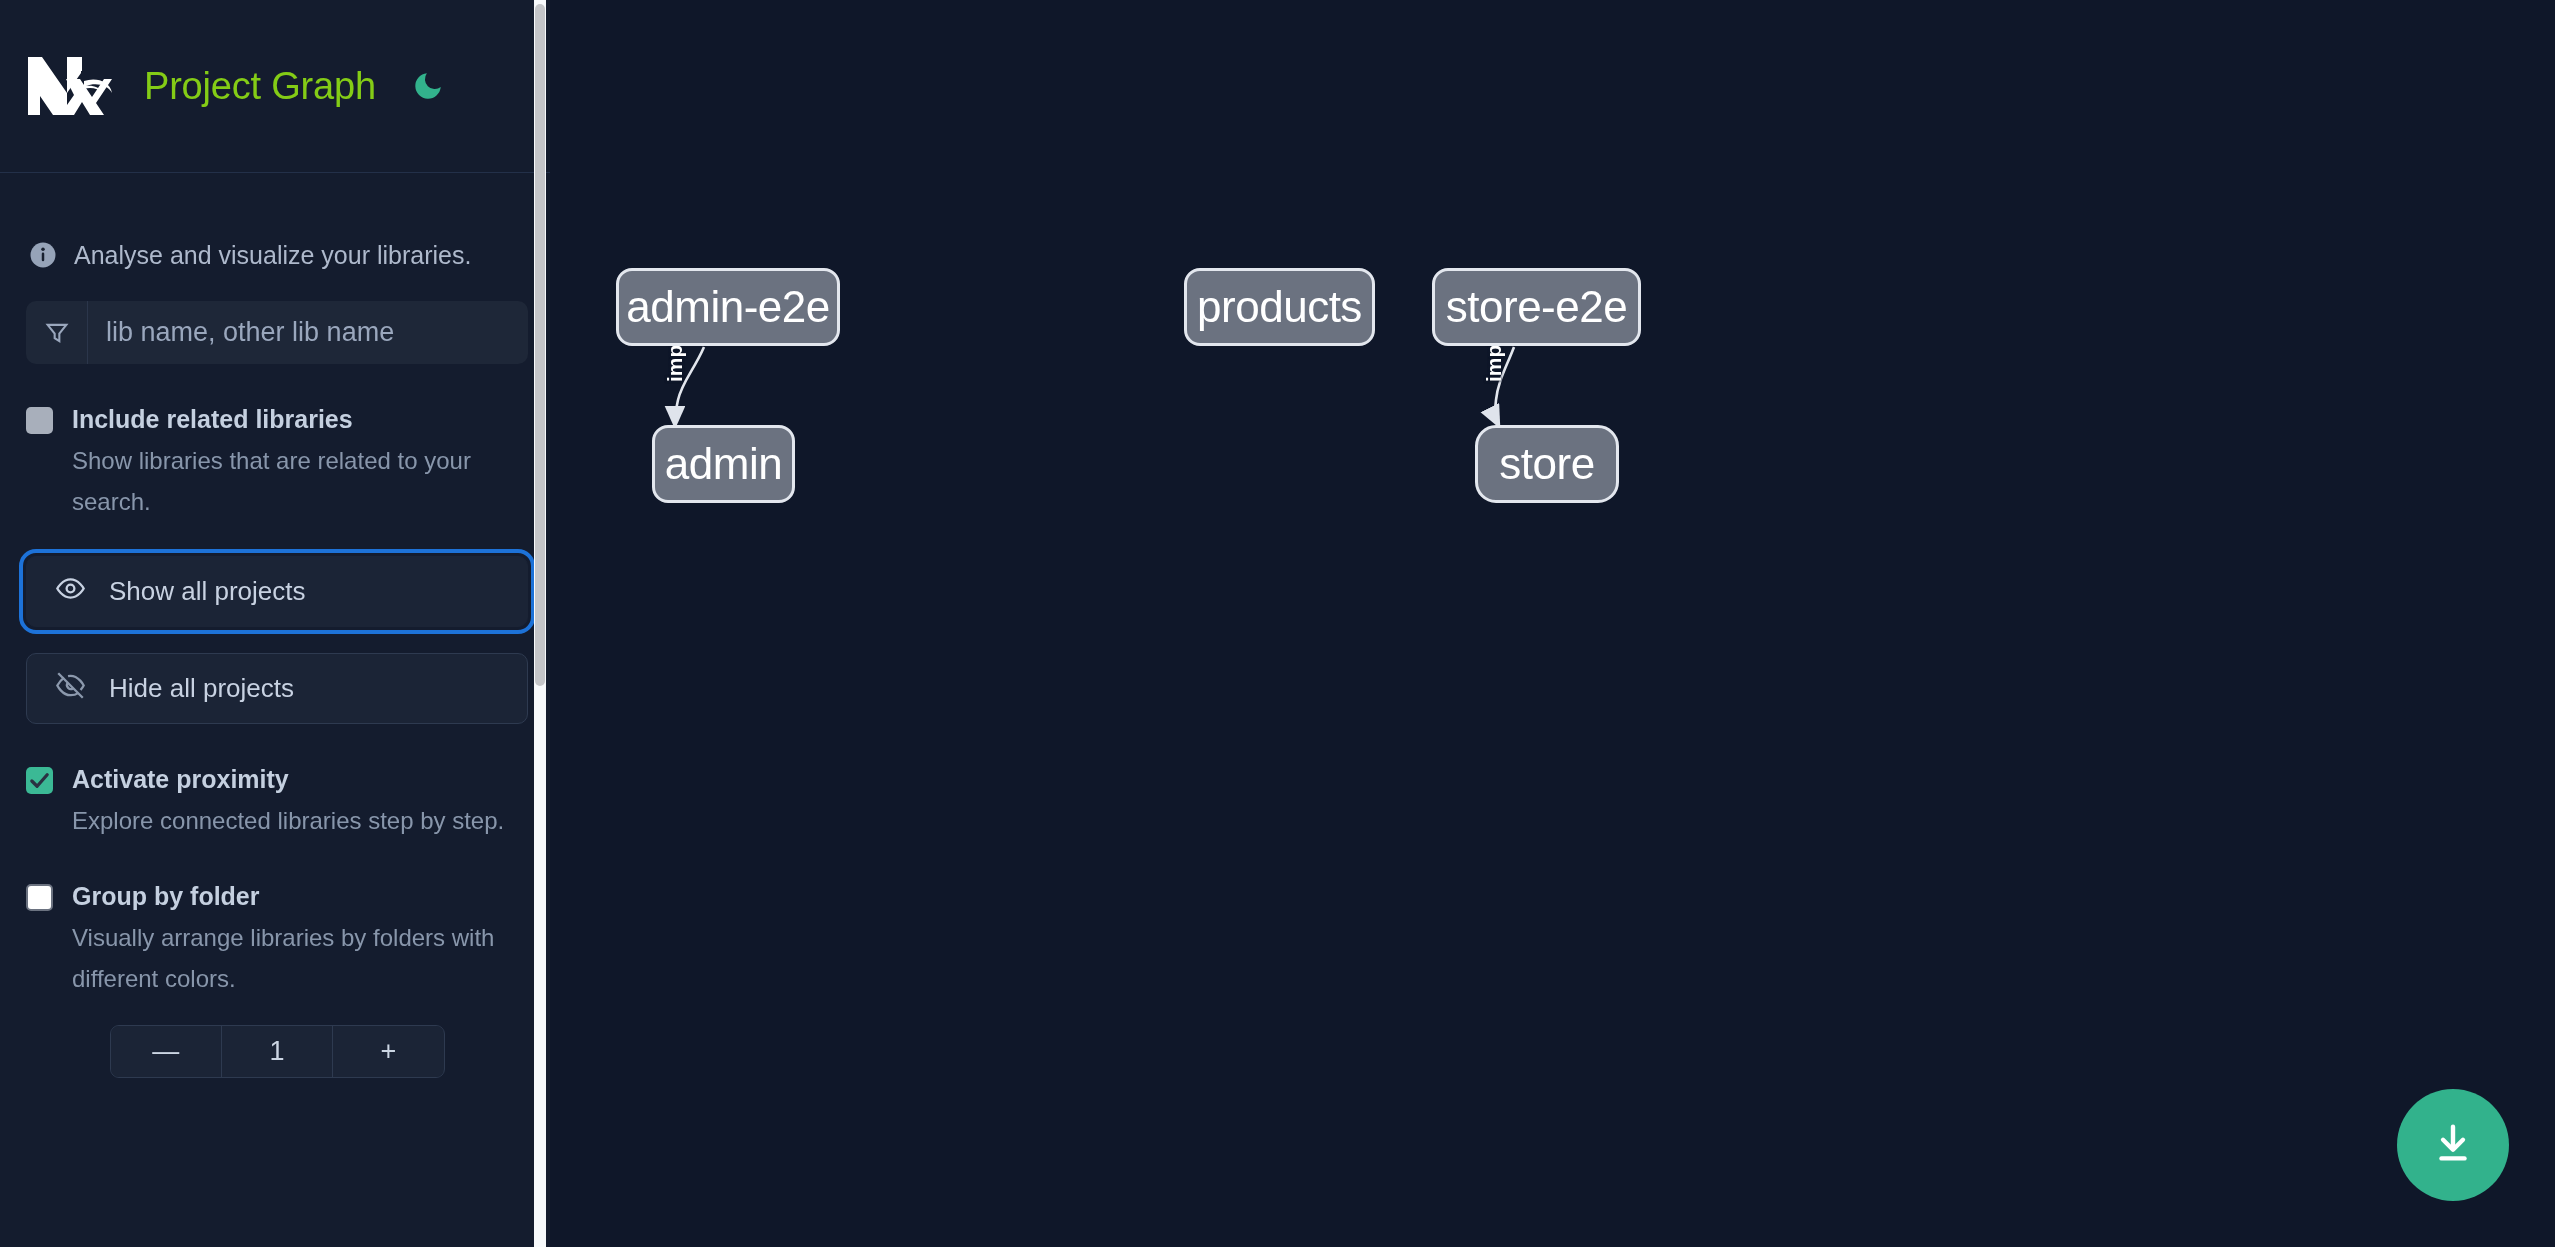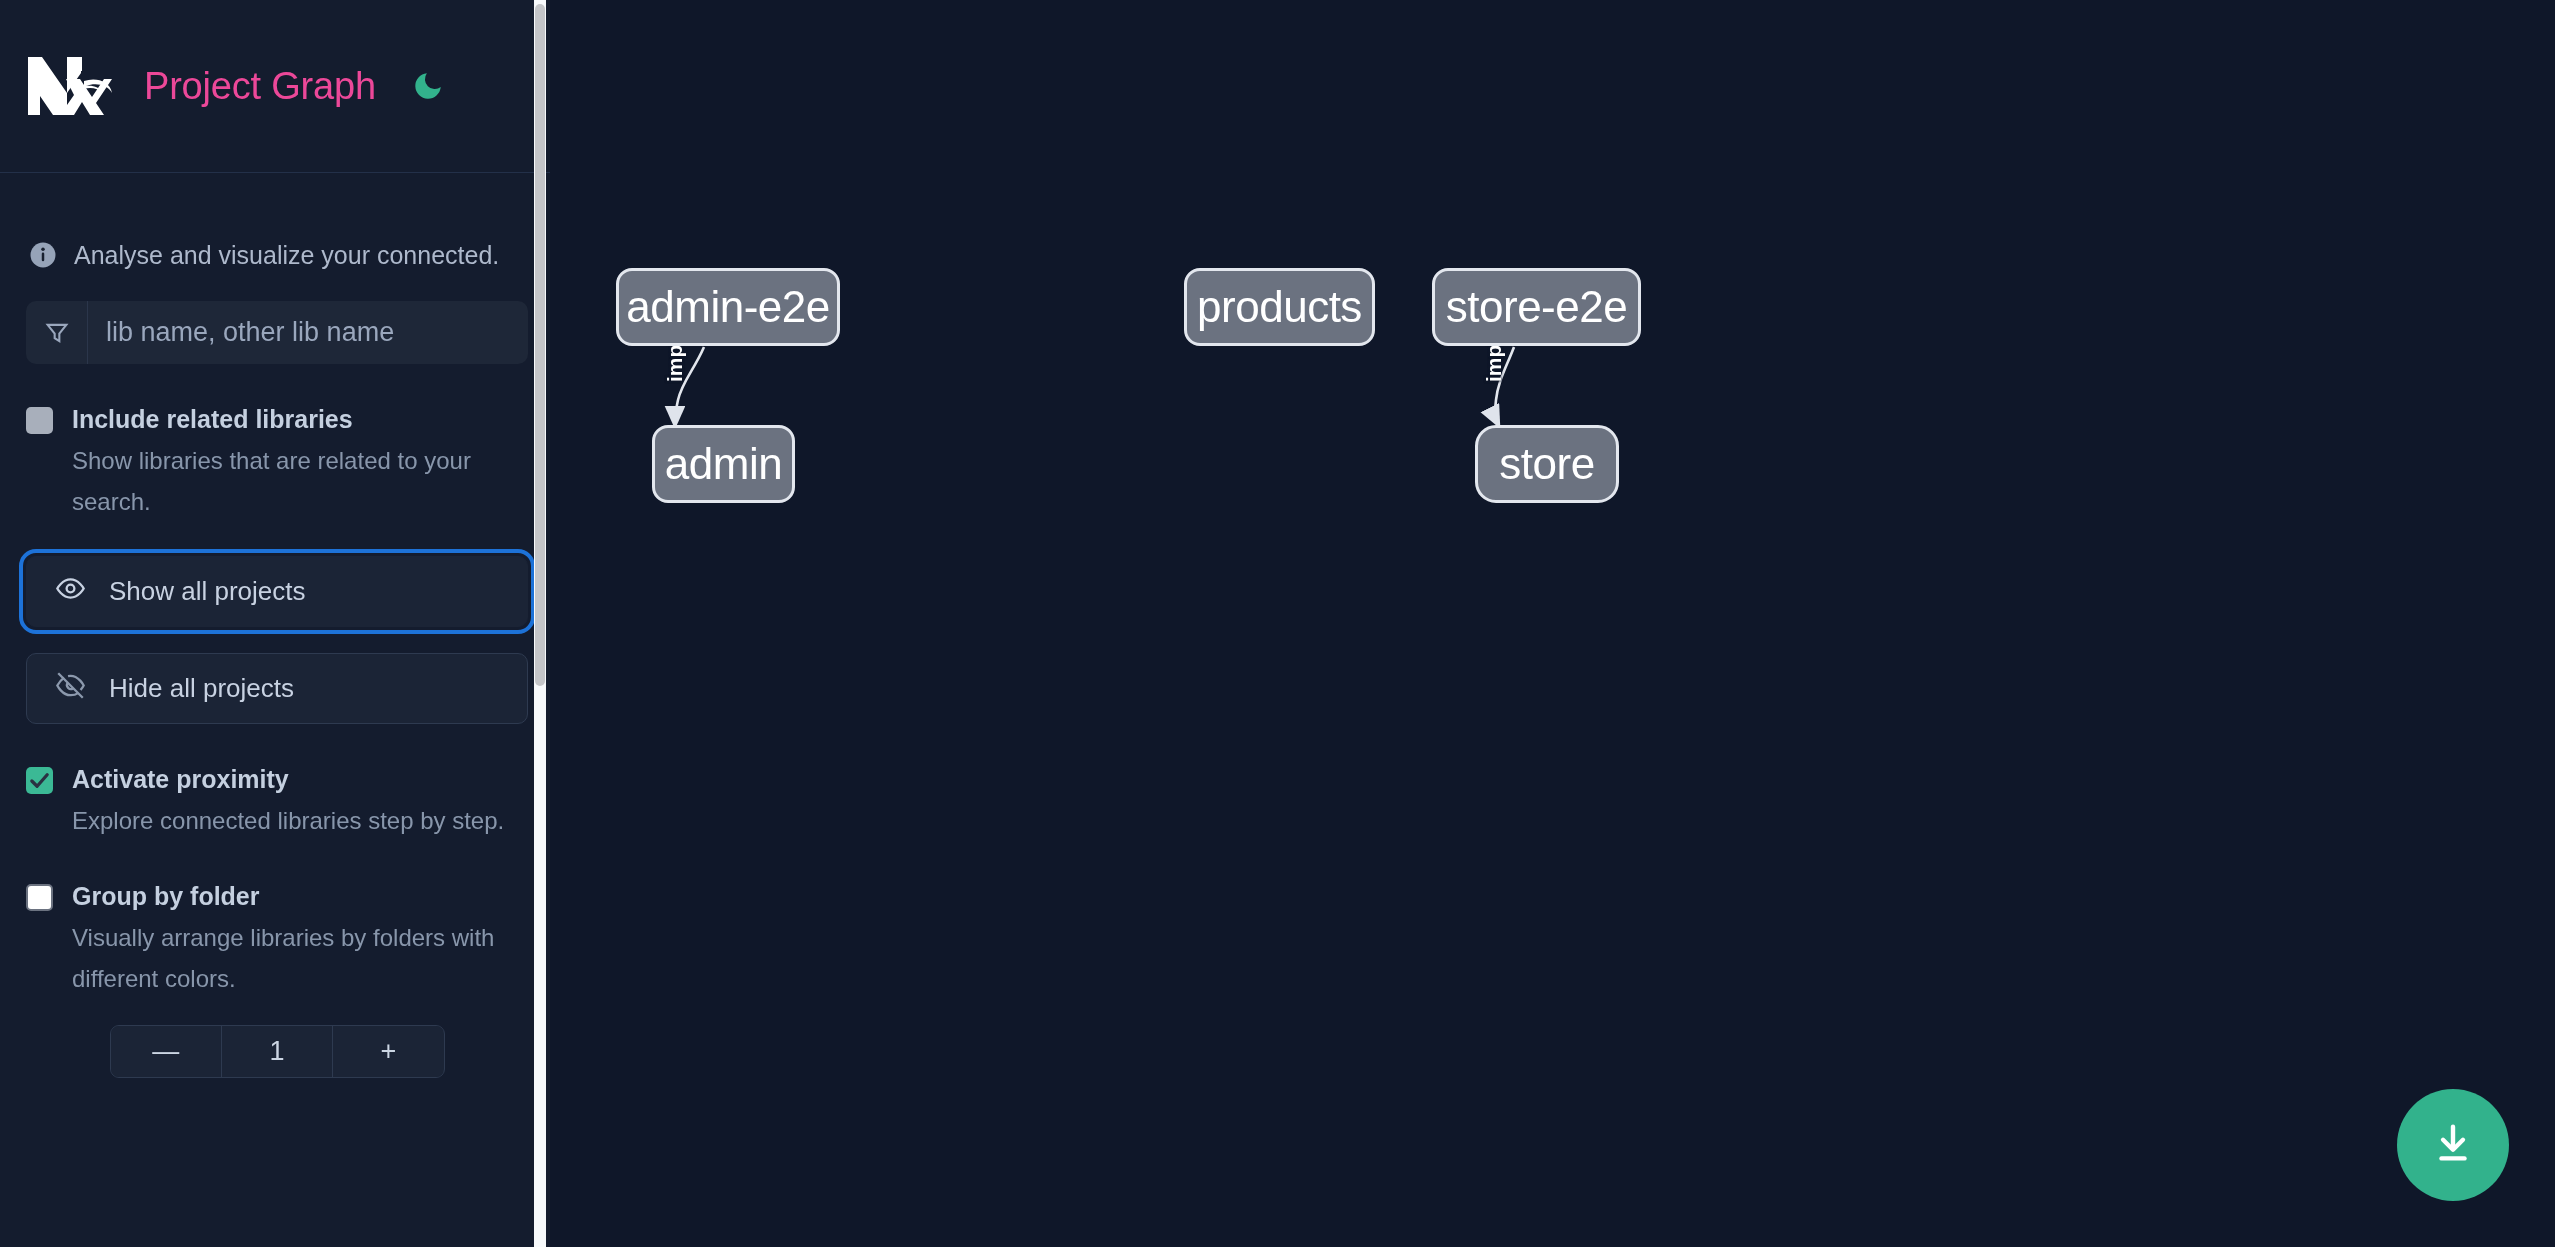--- a/index.html
+++ b/index.html
@@ -23,21 +23,21 @@
 
   .brand {
     height: 173px;
     display: flex; align-items: center;
     padding-left: 26px;
     border-bottom: 1px solid #233049;
   }
   .nx-logo { width: 86px; height: 62px; flex: 0 0 86px; }
   .brand-title {
     margin-left: 32px;
-    color: #ec4899;
+    color: #84cc16;
     font-size: 38px;
     font-weight: 400;
     letter-spacing: -0.2px;
     white-space: nowrap;
   }
   .moon-btn {
     margin-left: 30px; width: 44px; height: 44px;
     display: flex; align-items: center; justify-content: center;
     background: none; border: none; cursor: pointer;
   }
@@ -217,21 +217,21 @@
       </div>
 
       <div class="tagline">
         <span class="tagline-icon">
           <svg width="30" height="30" viewBox="0 0 24 24" xmlns="http://www.w3.org/2000/svg">
             <circle cx="12" cy="12" r="10" fill="#96a3b8"></circle>
             <rect x="11" y="10" width="2" height="7" rx="1" fill="#18202f"></rect>
             <circle cx="12" cy="7.3" r="1.4" fill="#18202f"></circle>
           </svg>
         </span>
-        <span class="tagline-text">Analyse and visualize your connected.</span>
+        <span class="tagline-text">Analyse and visualize your libraries.</span>
       </div>
 
       <div class="filter-row">
         <div class="filter-box">
           <span class="filter-icon-wrap">
             <svg width="28" height="28" viewBox="0 0 24 24" fill="none" stroke="#9aa7bd" stroke-width="1.8" xmlns="http://www.w3.org/2000/svg">
               <polygon points="4,5 20,5 14,12.5 14,19 10,16.5 10,12.5"></polygon>
             </svg>
           </span>
           <input class="filter-input" type="text" placeholder="lib name, other lib name" style="">

